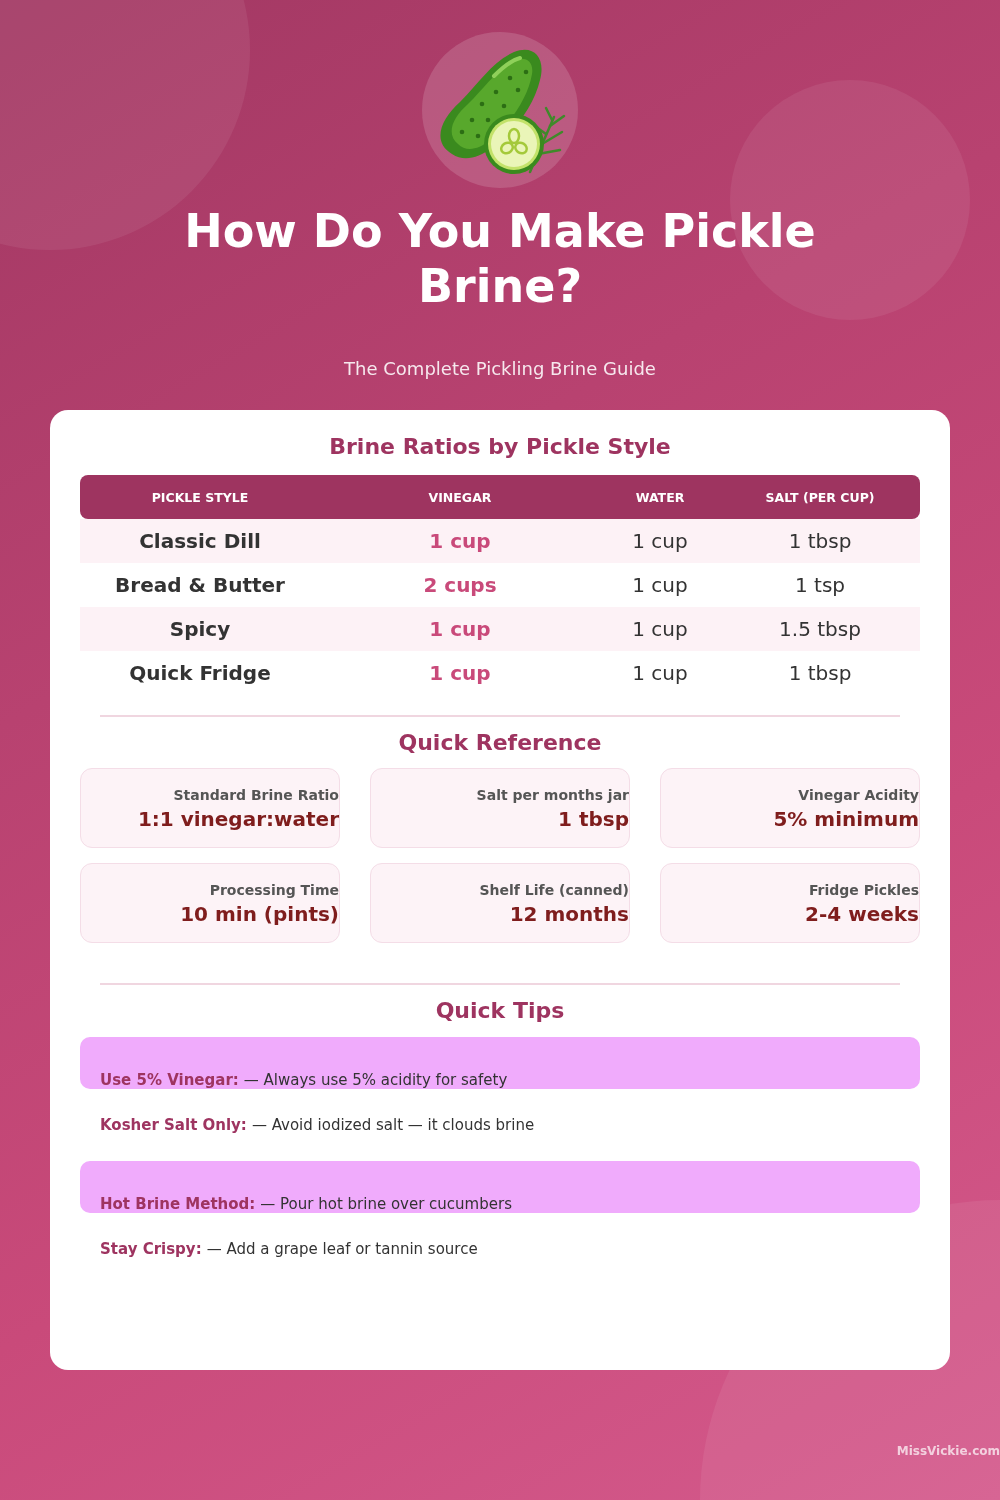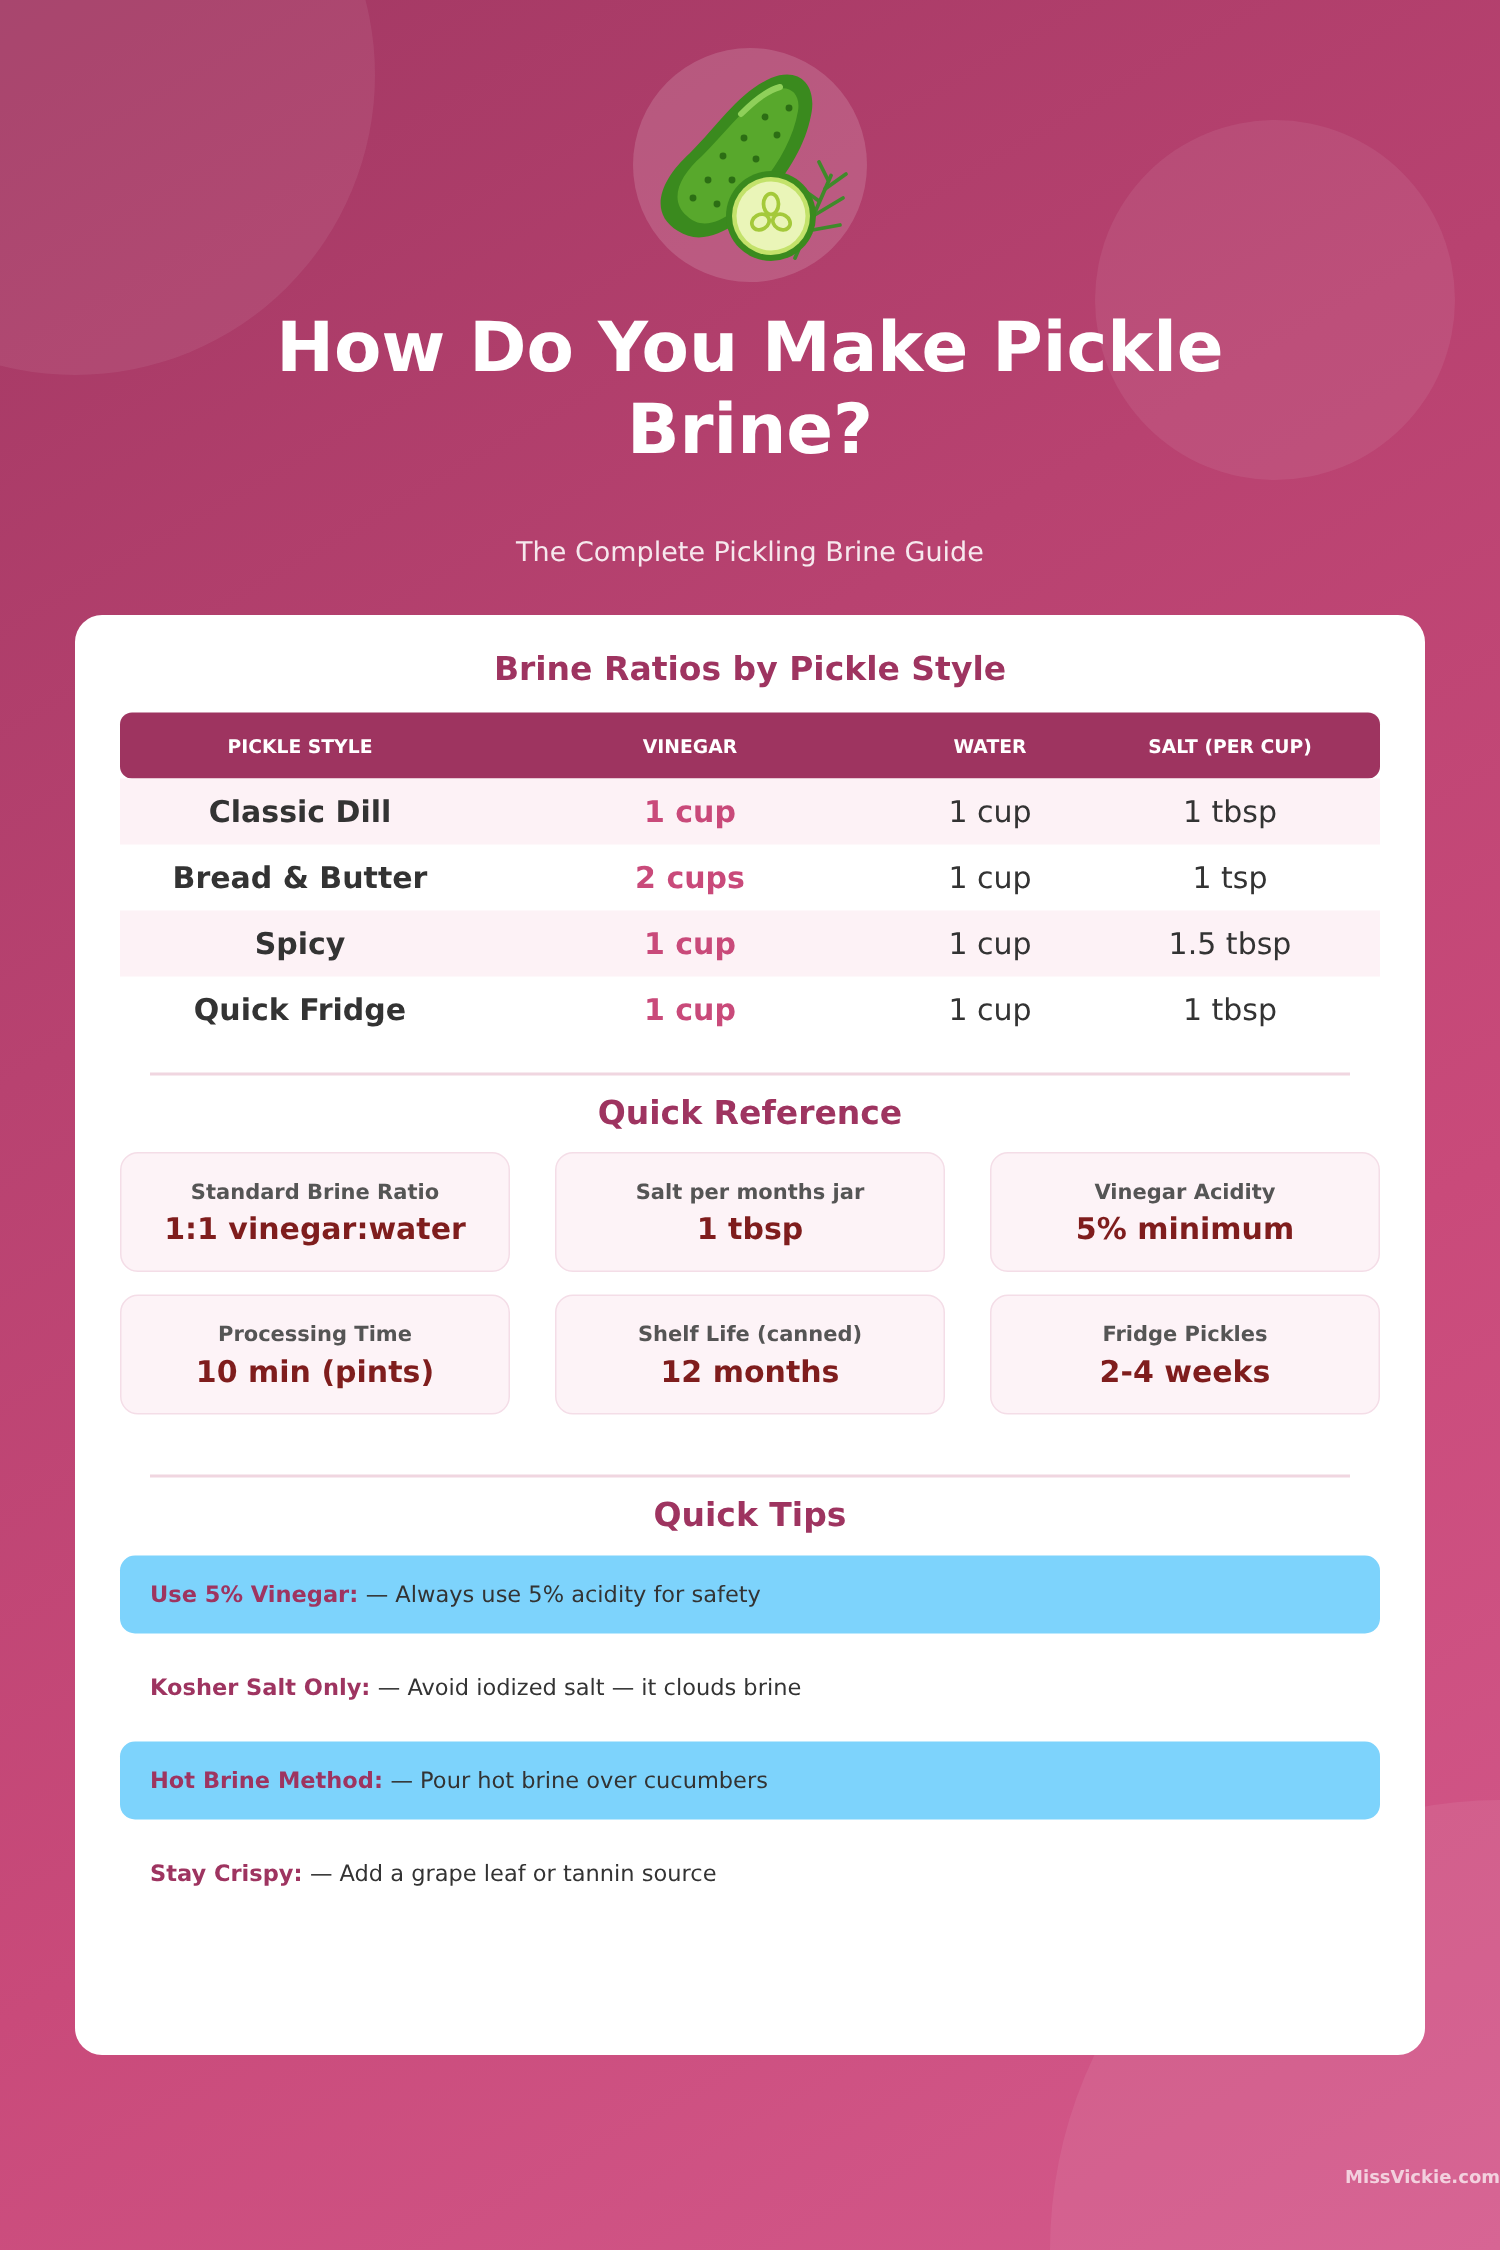--- a/index.html
+++ b/index.html
@@ -64,32 +64,32 @@
     }
     .d1 { top: 305px; }
     .d2 { top: 573px; }
 
     .ref-grid {
       position: absolute; left: 30px; top: 358px; width: 840px;
       display: grid; grid-template-columns: 260px 260px 260px; column-gap: 30px; row-gap: 15px;
     }
     .ref-card {
       height: 80px; background: #fdf3f7; border: 1.5px solid #f4dde7; border-radius: 12px;
-      text-align: center; padding-top: 18px;
+      text-align: right; padding-top: 18px;
     }
     .ref-label { font-size: 14px; font-weight: bold; color: #555555; }
     .ref-value { font-size: 20px; font-weight: bold; color: #7f1d1d; margin-top: 4px; }
 
     .tips { position: absolute; left: 30px; top: 627px; width: 840px; }
     .tip {
       height: 52px; border-radius: 10px; padding-left: 20px;
       display: flex; align-items: center; font-size: 15px; color: #333333;
       margin-bottom: 10px;
     }
-    .tip.alt { background: #7dd3fc; }
+    .tip.alt { background: #f0abfc; align-items: flex-end; }
     .tip-key { font-weight: bold; color: #9e3460; margin-right: 5px; }
 
     .cta {
       position: absolute; left: 200px; top: 895px; width: 500px; height: 55px;
       border-radius: 28px; background: #c84a78; color: #ffffff;
       font-weight: bold; font-size: 18px; border: none;
       display: flex; align-items: center; justify-content: center;
     }
 
     .footer {

